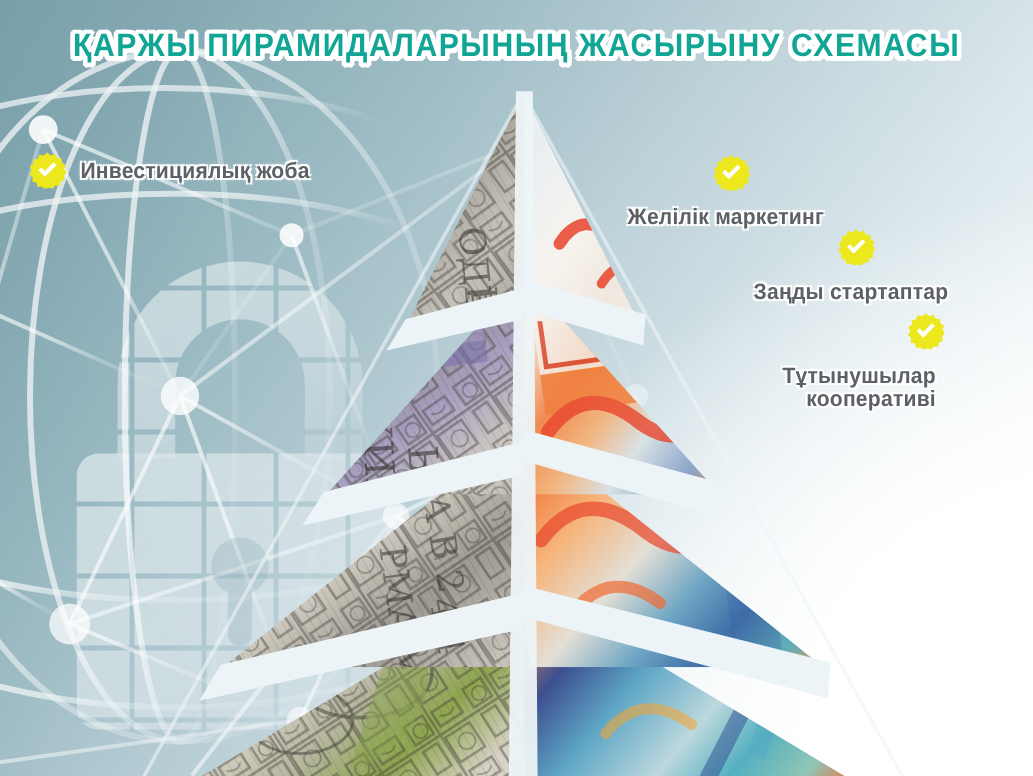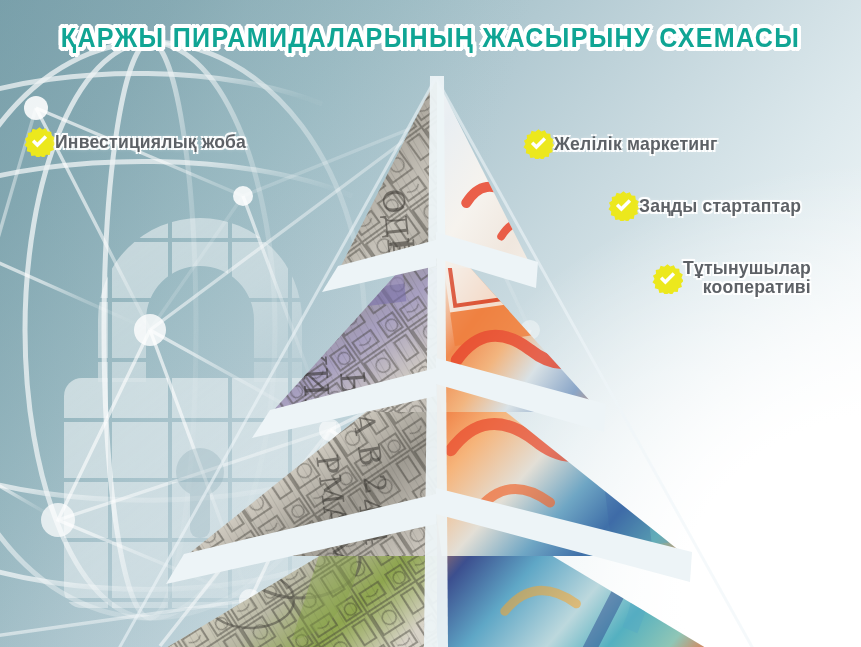--- a/index.html
+++ b/index.html
@@ -60,23 +60,24 @@
       -4px  2px 0 #ffffff,  4px  2px 0 #ffffff,
       -2px  4px 0 #ffffff,  2px  4px 0 #ffffff;
     pointer-events:none;
   }
 
   
   .label{
     position:absolute;
     display:flex;
     align-items:center;
+    gap:12px;
     white-space:nowrap;
   }
-  .label.right-side{flex-direction:row;}
+  .label.right-side{flex-direction:column;}
   .label-text{
     font-family:"Liberation Sans", sans-serif;
     font-weight:bold;
     font-size:18.5px;
     color:#5d6166;
     letter-spacing:.2px;
     line-height:1.08;
     transform:scaleX(.95);
     transform-origin:left center;
     text-shadow:
@@ -459,31 +460,31 @@
   <div class="label right-side" style="left:523px; top:128px;">
     <span class="badge">
       <svg viewBox="0 0 40 40">
         <path fill="#ece81d" d="M20 1.5 l3.6 3.1 4.5-1.6 2.3 4.2 4.8.3 .5 4.8 4.1 2.5-1.8 4.4 2.9 3.8-3.4 3.4 1.1 4.7-4.5 1.6-.9 4.7-4.8-.4-2.7 4-4.3-2.1-4 2.7-3.1-3.6-4.8.6-1.2-4.7-4.7-1.2.6-4.8-3.6-3.1 2.7-4-2.1-4.3 4-2.7-.4-4.8 4.7-.9 1.6-4.5 4.7 1.1z"></path>
         <path fill="#ffffff" d="M17.3 27.6 l-7.1-7.1 3.1-3.1 4 4 9.4-9.4 3.1 3.1z"></path>
       </svg>
     </span>
     <span class="label-text">Желілік маркетинг</span>
   </div>
 
-  <div class="label right-side" style="left:608px; top:190px;">
+  <div class="label right-side" style="left:628px; top:190px;">
     <span class="badge">
       <svg viewBox="0 0 40 40">
         <path fill="#ece81d" d="M20 1.5 l3.6 3.1 4.5-1.6 2.3 4.2 4.8.3 .5 4.8 4.1 2.5-1.8 4.4 2.9 3.8-3.4 3.4 1.1 4.7-4.5 1.6-.9 4.7-4.8-.4-2.7 4-4.3-2.1-4 2.7-3.1-3.6-4.8.6-1.2-4.7-4.7-1.2.6-4.8-3.6-3.1 2.7-4-2.1-4.3 4-2.7-.4-4.8 4.7-.9 1.6-4.5 4.7 1.1z"></path>
         <path fill="#ffffff" d="M17.3 27.6 l-7.1-7.1 3.1-3.1 4 4 9.4-9.4 3.1 3.1z"></path>
       </svg>
     </span>
     <span class="label-text">Заңды стартаптар</span>
   </div>
 
-  <div class="label right-side" style="left:652px; top:258px; align-items:center;">
+  <div class="label right-side" style="left:652px; top:258px; align-items:flex-end;">
     <span class="badge" style="margin-top:2px;">
       <svg viewBox="0 0 40 40">
         <path fill="#ece81d" d="M20 1.5 l3.6 3.1 4.5-1.6 2.3 4.2 4.8.3 .5 4.8 4.1 2.5-1.8 4.4 2.9 3.8-3.4 3.4 1.1 4.7-4.5 1.6-.9 4.7-4.8-.4-2.7 4-4.3-2.1-4 2.7-3.1-3.6-4.8.6-1.2-4.7-4.7-1.2.6-4.8-3.6-3.1 2.7-4-2.1-4.3 4-2.7-.4-4.8 4.7-.9 1.6-4.5 4.7 1.1z"></path>
         <path fill="#ffffff" d="M17.3 27.6 l-7.1-7.1 3.1-3.1 4 4 9.4-9.4 3.1 3.1z"></path>
       </svg>
     </span>
     <span class="label-text two-line">
       <span>Тұтынушылар</span><br>
       <span>кооперативі</span>
     </span>

